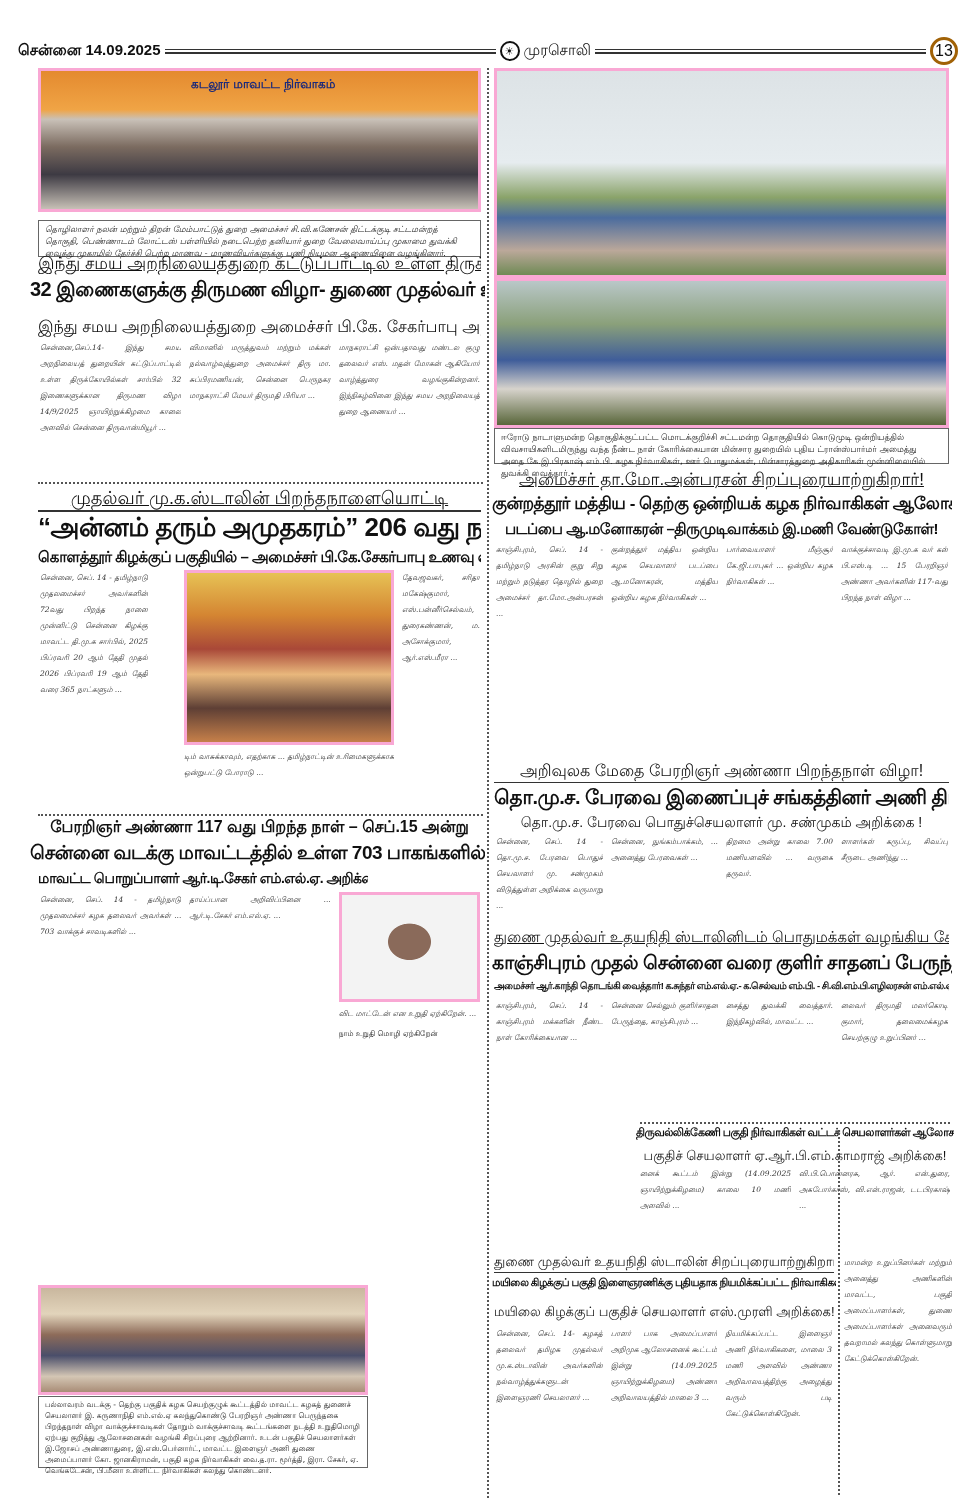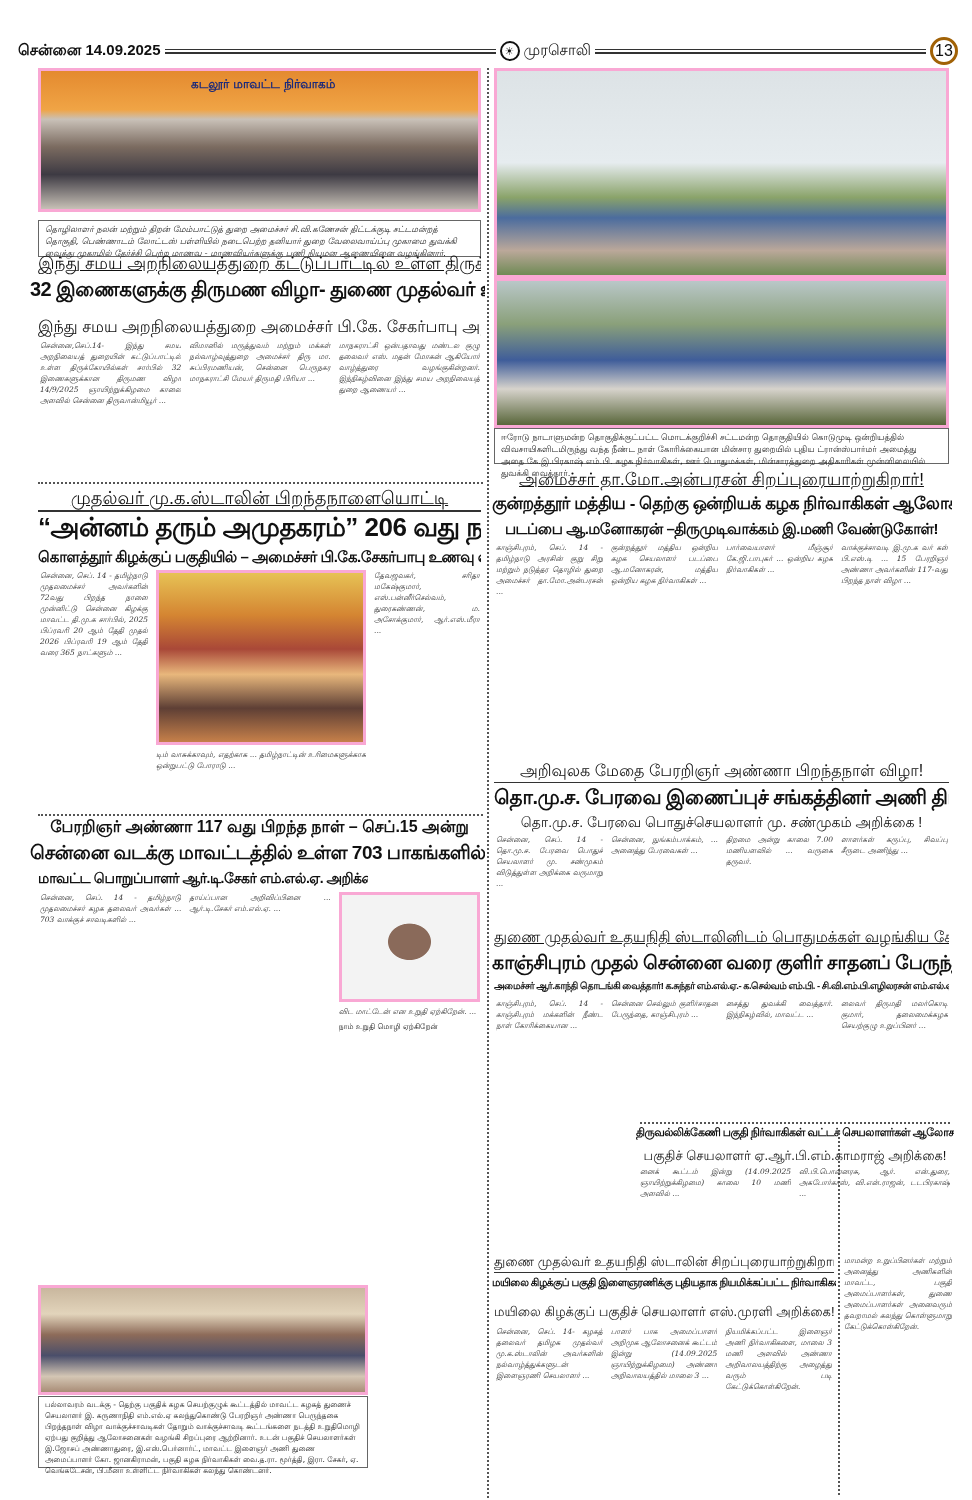--- a/index.html
+++ b/index.html
@@ -22,21 +22,21 @@
   .divider-v { position: absolute; width: 0; border-left: 2px dotted #555; }
   .divider-h { position: absolute; height: 0; border-top: 2px dotted #555; }
 
   .hl { position: absolute; text-align: center; white-space: nowrap; overflow: hidden; }
   .kicker { font-family: "Liberation Sans", sans-serif; font-size: 17px; text-decoration: underline; }
   .big { font-family: "Liberation Sans", sans-serif; font-weight: bold; letter-spacing: -0.5px; }
   .deck { font-family: "Liberation Sans", sans-serif; font-size: 16px; }
   .rule { position: absolute; height: 0; border-top: 2px solid #333; }
 
   .body-cols { position: absolute; display: flex; gap: 8px; }
-  .body-cols .col { flex: 1; font-family: "DejaVu Serif", serif; font-size: 7.5px; line-height: 11px; color: #333; font-style: italic; text-align: justify; overflow: hidden; }
+  .body-cols .col { flex: 1; font-family: "DejaVu Serif", serif; font-size: 7.5px; line-height: 16px; color: #333; font-style: italic; text-align: justify; overflow: hidden; }
 
   
   .ph-event1 { background: linear-gradient(180deg, #e48a2f 0%, #f0a445 28%, #c9c1b8 35%, #7b6b60 55%, #3d3a43 75%, #c7c0b6 100%); }
   .ph-event2 { background: linear-gradient(180deg, #dde3e6 0%, #e6ecef 45%, #8aa36a 62%, #4b6c9e 72%, #bba89a 88%, #6f8a55 100%); }
   .ph-event3 { background: linear-gradient(180deg, #b9c7c8 0%, #8aa07a 30%, #3f5d9a 55%, #d7d3cc 75%, #59663a 100%); }
   .ph-food { background: linear-gradient(180deg, #e7c255 0%, #d48532 25%, #a94838 45%, #e8b77c 60%, #5e3f35 80%, #c6804a 100%); }
   .ph-mla { background: radial-gradient(ellipse at 50% 45%, #8a6a5a 0 22%, #f3f3f3 23% 100%); }
   .ph-meeting { background: linear-gradient(180deg, #c9b79e 0%, #e2d4bb 25%, #8d6b59 45%, #4a4e6a 65%, #d4c6b4 85%, #a98d77 100%); }
 </style>
 </head>
@@ -70,21 +70,21 @@
   <div class="col">மாநகராட்சி ஒன்பதாவது மண்டல குழு தலைவர் எஸ். மதன் மோகன் ஆகியோர் வாழ்த்துரை வழங்குகின்றனர். இந்நிகழ்வினை இந்து சமய அறநிலையத் துறை ஆணையர் ...</div>
 </div>
 <div class="divider-h" style="left:38px; top:482px; width:445px;"></div>
 
 <div class="hl kicker" style="left:38px; top:488px; width:443px; font-size:18px;">முதல்வர் மு.க.ஸ்டாலின் பிறந்தநாளையொட்டி</div>
 <div class="rule" style="left:38px; top:510px; width:443px;"></div>
 <div class="hl big" style="left:38px; top:512px; width:443px; font-size:26px;">“அன்னம் தரும் அமுதகரம்” 206 வது நாள்</div>
 <div class="hl big" style="left:38px; top:548px; width:443px; font-size:15px;">கொளத்தூர் கிழக்குப் பகுதியில் – அமைச்சர் பி.கே.சேகர்பாபு உணவு வழங்கினார்!</div>
 <div class="body-cols" style="left:40px; top:570px; width:440px; height:240px;">
   <div class="col" style="flex:0 0 108px;">சென்னை, செப். 14 - தமிழ்நாடு முதலமைச்சர் அவர்களின் 72வது பிறந்த நாளை முன்னிட்டு சென்னை கிழக்கு மாவட்ட தி.மு.க சார்பில், 2025 பிப்ரவரி 20 ஆம் தேதி முதல் 2026 பிப்ரவரி 19 ஆம் தேதி வரை 365 நாட்களும் ...</div>
-  <div class="col" style="flex:0 0 210px; display:flex; flex-direction:column; gap:4px;">
+  <div class="col" style="flex:0 0 210px; display:flex; flex-direction:column; gap:4px;margin-left:28px;">
     <div class="photo" style="position:relative; height:175px; width:210px;">
       <div class="ph ph-food"></div>
     </div>
     <div>டிம் வாசுக்காவும், எதற்காக ... தமிழ்நாட்டின் உரிமைகளுக்காக ஒன்றுபட்டு போராடு ...</div>
   </div>
   <div class="col">தேவஜவகர், சரிதா மகேஷ்குமார், எஸ்.பன்னீர்செல்வம், துரைகண்ணன், ம. அசோக்குமார், ஆர்.எஸ்.மீரா ...</div>
 </div>
 <div class="divider-h" style="left:38px; top:814px; width:445px;"></div>
 
 <div class="hl kicker" style="left:38px; top:818px; width:443px; font-size:16px; text-decoration:none; font-weight:bold;">பேரறிஞர் அண்ணா 117 வது பிறந்த நாள் – செப்.15 அன்று</div>

